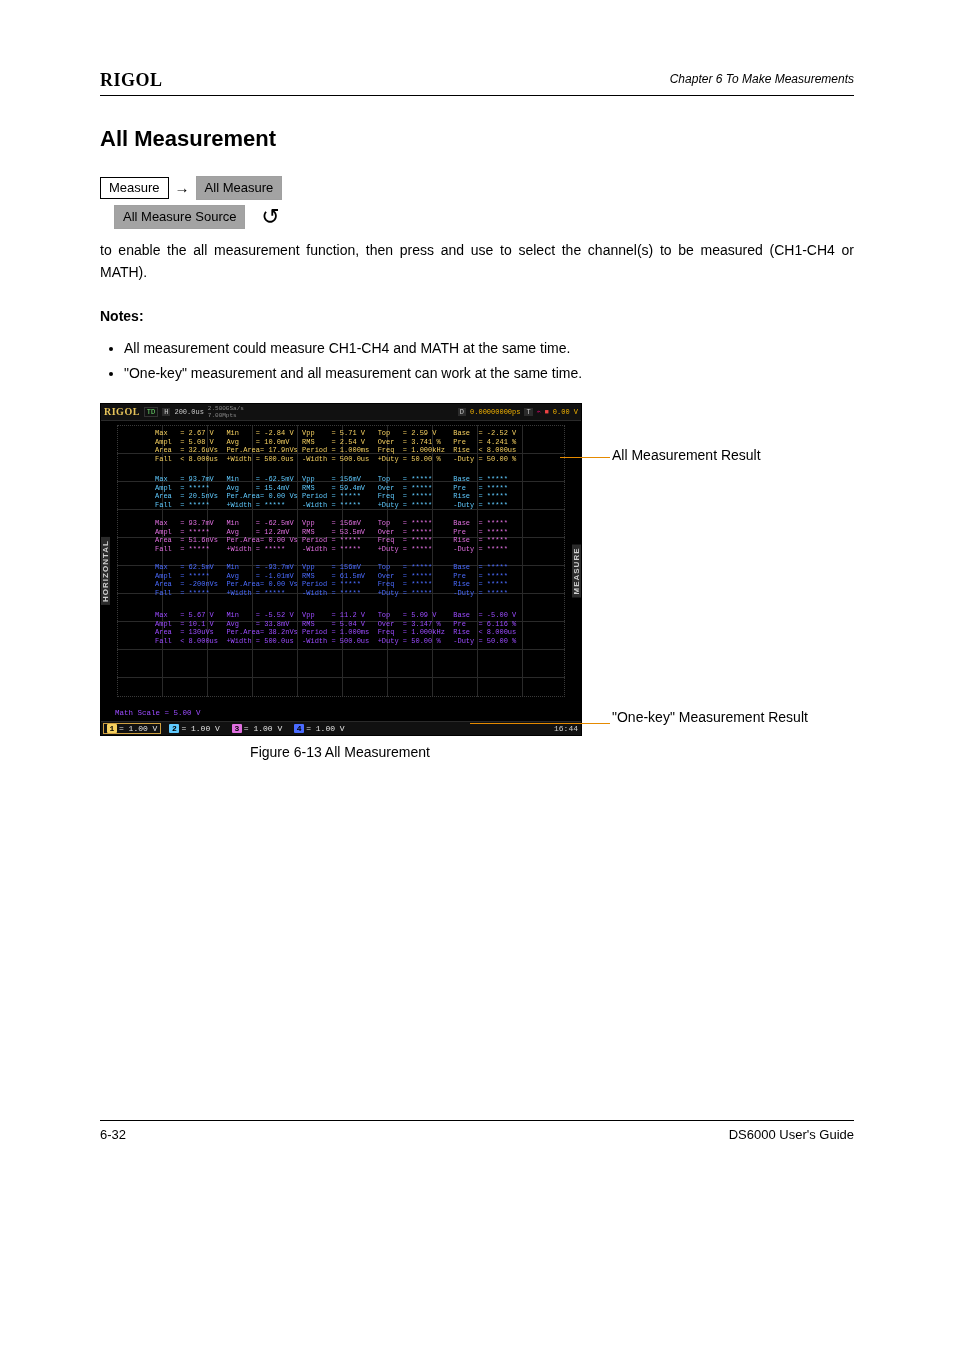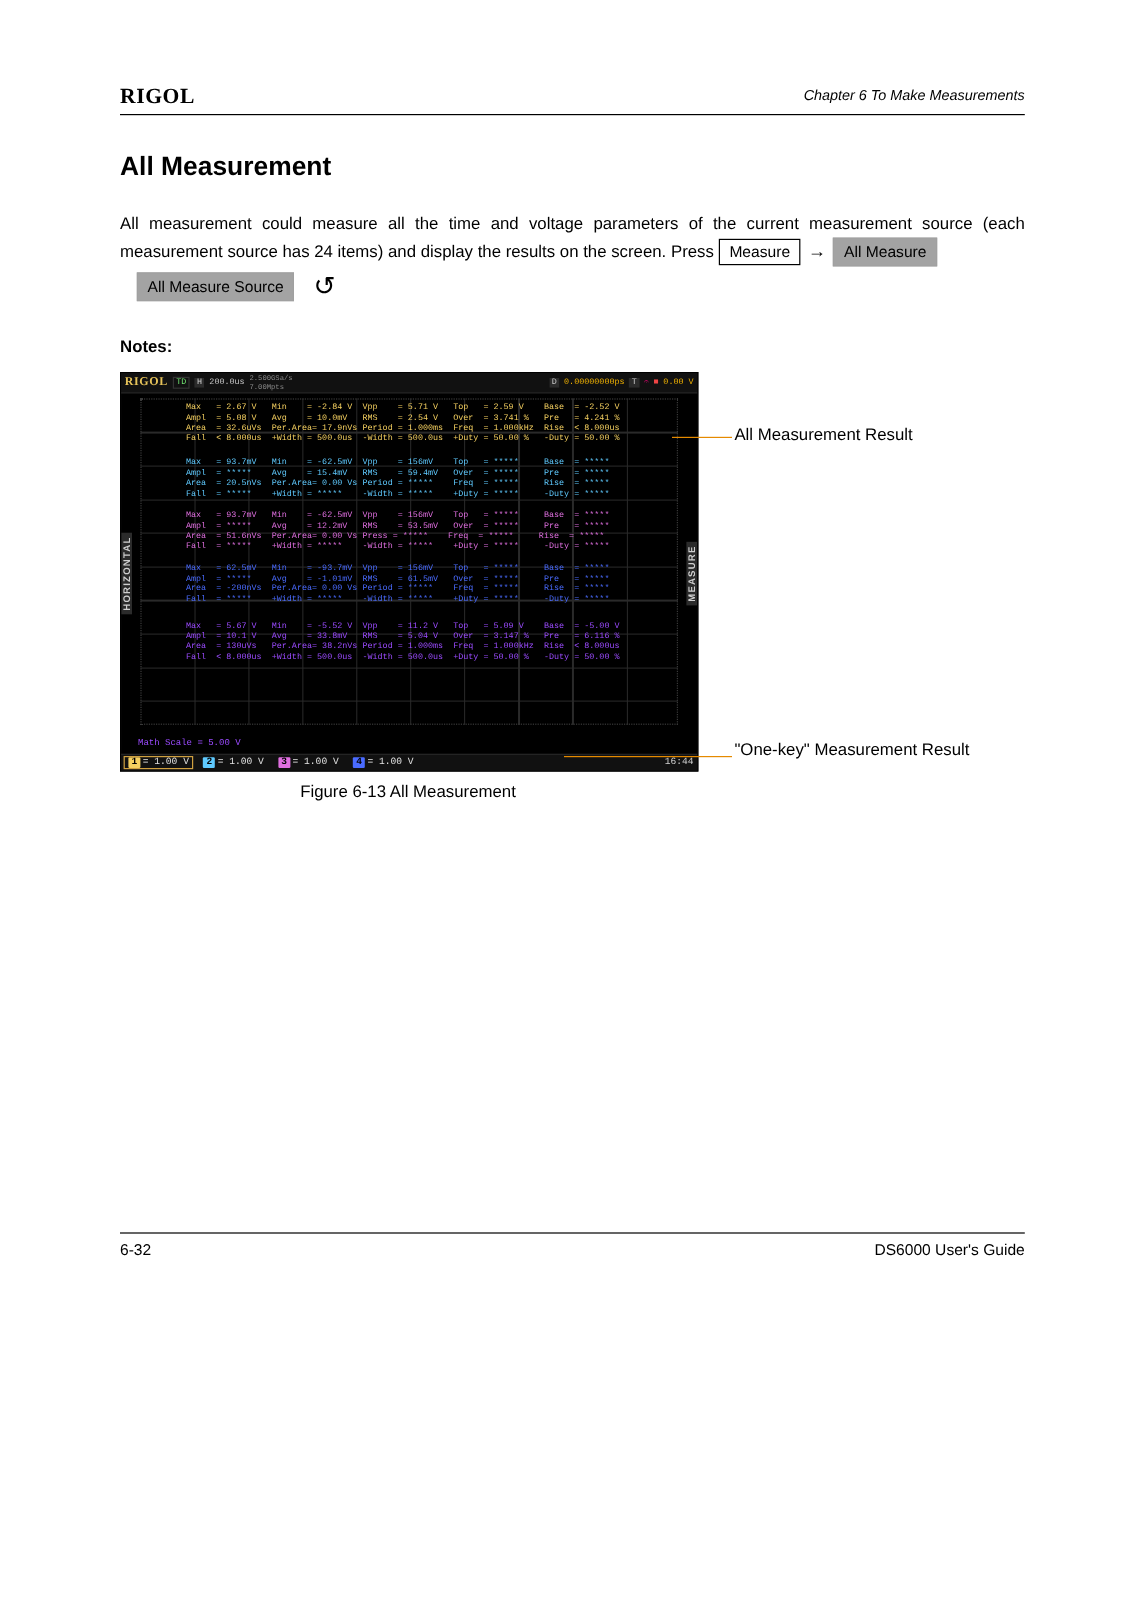--- a/index.html
+++ b/index.html
@@ -236,36 +236,46 @@
 <body>
 
 <div class="page">
   <div class="brand">RIGOL</div>
   <div class="chapter">Chapter 6 To Make Measurements</div>
   <hr class="top">
 
   <h2 class="section">All Measurement</h2>
 
   <p class="body">
-    <span>All measurement could measure all the time and voltage parameters of the current measurement source (each measurement source has 24 items) and display the results on the screen. Press </span>
     <span class="keypath">
       <span class="hardkey">Measure</span>
       <span class="arrow">→</span>
       <span class="softkey">All Measure</span>
     </span>
     <br>
     <span class="below-tip">
       <span class="softkey">All Measure Source</span>
     </span>
     <span class="knob">↺</span>
     
   </p>
 
+  <p class="body">
+    <span> to enable the all measurement function, then press </span>
+    
+    <span> and use </span>
+    
+    <span> to select the channel(s) to be measured (CH1-CH4 or MATH).</span>
+  </p>
 
   <p class="note-head">Notes:</p>
+  <ul class="note">
+    <li>All measurement could measure CH1-CH4 and MATH at the same time.</li>
+    <li>"One-key" measurement and all measurement can work at the same time.</li>
+  </ul>
 
   <div class="fig-wrap">
 
     <div class="scope">
       <div class="scope-top">
         <span class="rlogo">RIGOL</span>
         <span class="td">TD</span>
         <span style="background:#2b2b2b;color:#cfcfcf;padding:0 2px;">H</span>
         <span class="hscale">200.0us</span>
         <span class="small">
@@ -294,21 +304,21 @@
         </div>
         <div class="group g-ch2" style="top:54px;">
           <div class="row">Max   = 93.7mV   Min    = -62.5mV  Vpp    = 156mV    Top   = *****     Base  = *****</div>
           <div class="row">Ampl  = *****    Avg    = 15.4mV   RMS    = 59.4mV   Over  = *****     Pre   = *****</div>
           <div class="row">Area  = 20.5nVs  Per.Area= 0.00 Vs Period = *****    Freq  = *****     Rise  = *****</div>
           <div class="row">Fall  = *****    +Width = *****    -Width = *****    +Duty = *****     -Duty = *****</div>
         </div>
         <div class="group g-ch3" style="top:98px;">
           <div class="row">Max   = 93.7mV   Min    = -62.5mV  Vpp    = 156mV    Top   = *****     Base  = *****</div>
           <div class="row">Ampl  = *****    Avg    = 12.2mV   RMS    = 53.5mV   Over  = *****     Pre   = *****</div>
-          <div class="row">Area  = 51.6nVs  Per.Area= 0.00 Vs Press = *****    Freq  = *****     Rise  = *****</div>
+          <div class="row">Area  = 51.6nVs  Per.Area= 0.00 Vs Period = *****    Freq  = *****     Rise  = *****</div>
           <div class="row">Fall  = *****    +Width = *****    -Width = *****    +Duty = *****     -Duty = *****</div>
         </div>
         <div class="group g-ch4" style="top:142px;">
           <div class="row">Max   = 62.5mV   Min    = -93.7mV  Vpp    = 156mV    Top   = *****     Base  = *****</div>
           <div class="row">Ampl  = *****    Avg    = -1.01mV  RMS    = 61.5mV   Over  = *****     Pre   = *****</div>
           <div class="row">Area  = -200nVs  Per.Area= 0.00 Vs Period = *****    Freq  = *****     Rise  = *****</div>
           <div class="row">Fall  = *****    +Width = *****    -Width = *****    +Duty = *****     -Duty = *****</div>
         </div>
         <div class="group g-math" style="top:190px;">
           <div class="row">Max   = 5.67 V   Min    = -5.52 V  Vpp    = 11.2 V   Top   = 5.09 V    Base  = -5.00 V</div>

